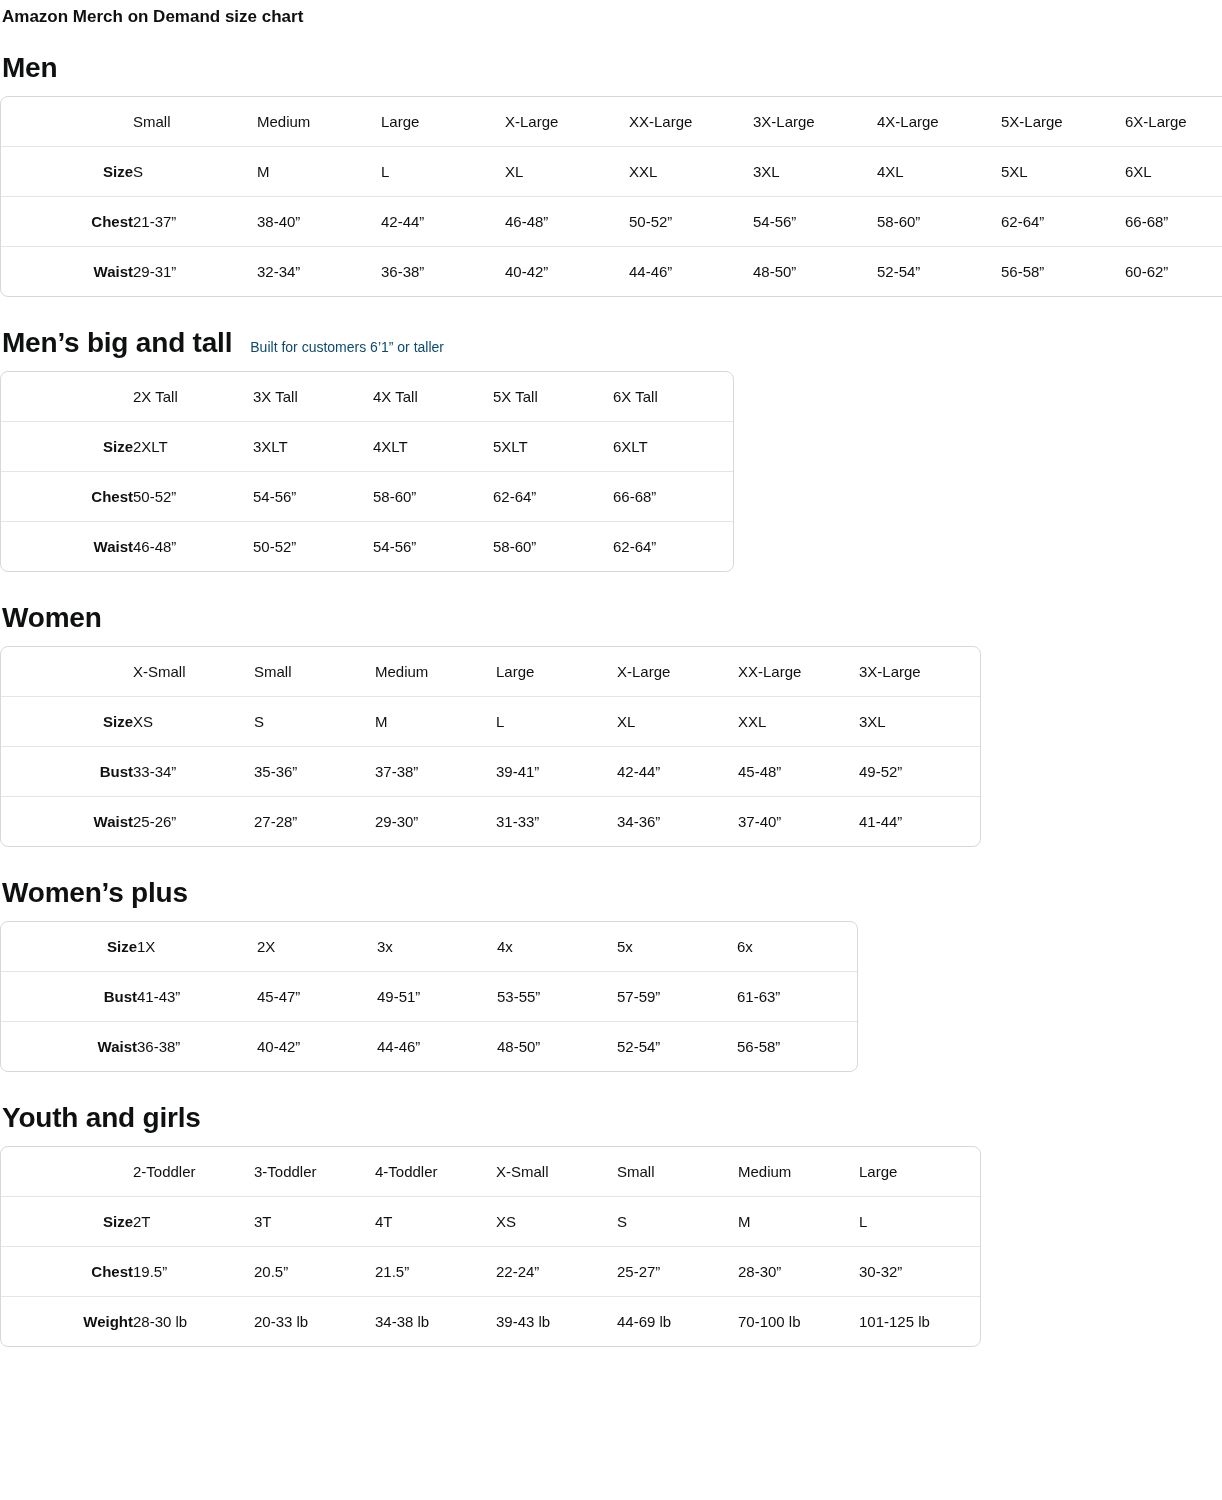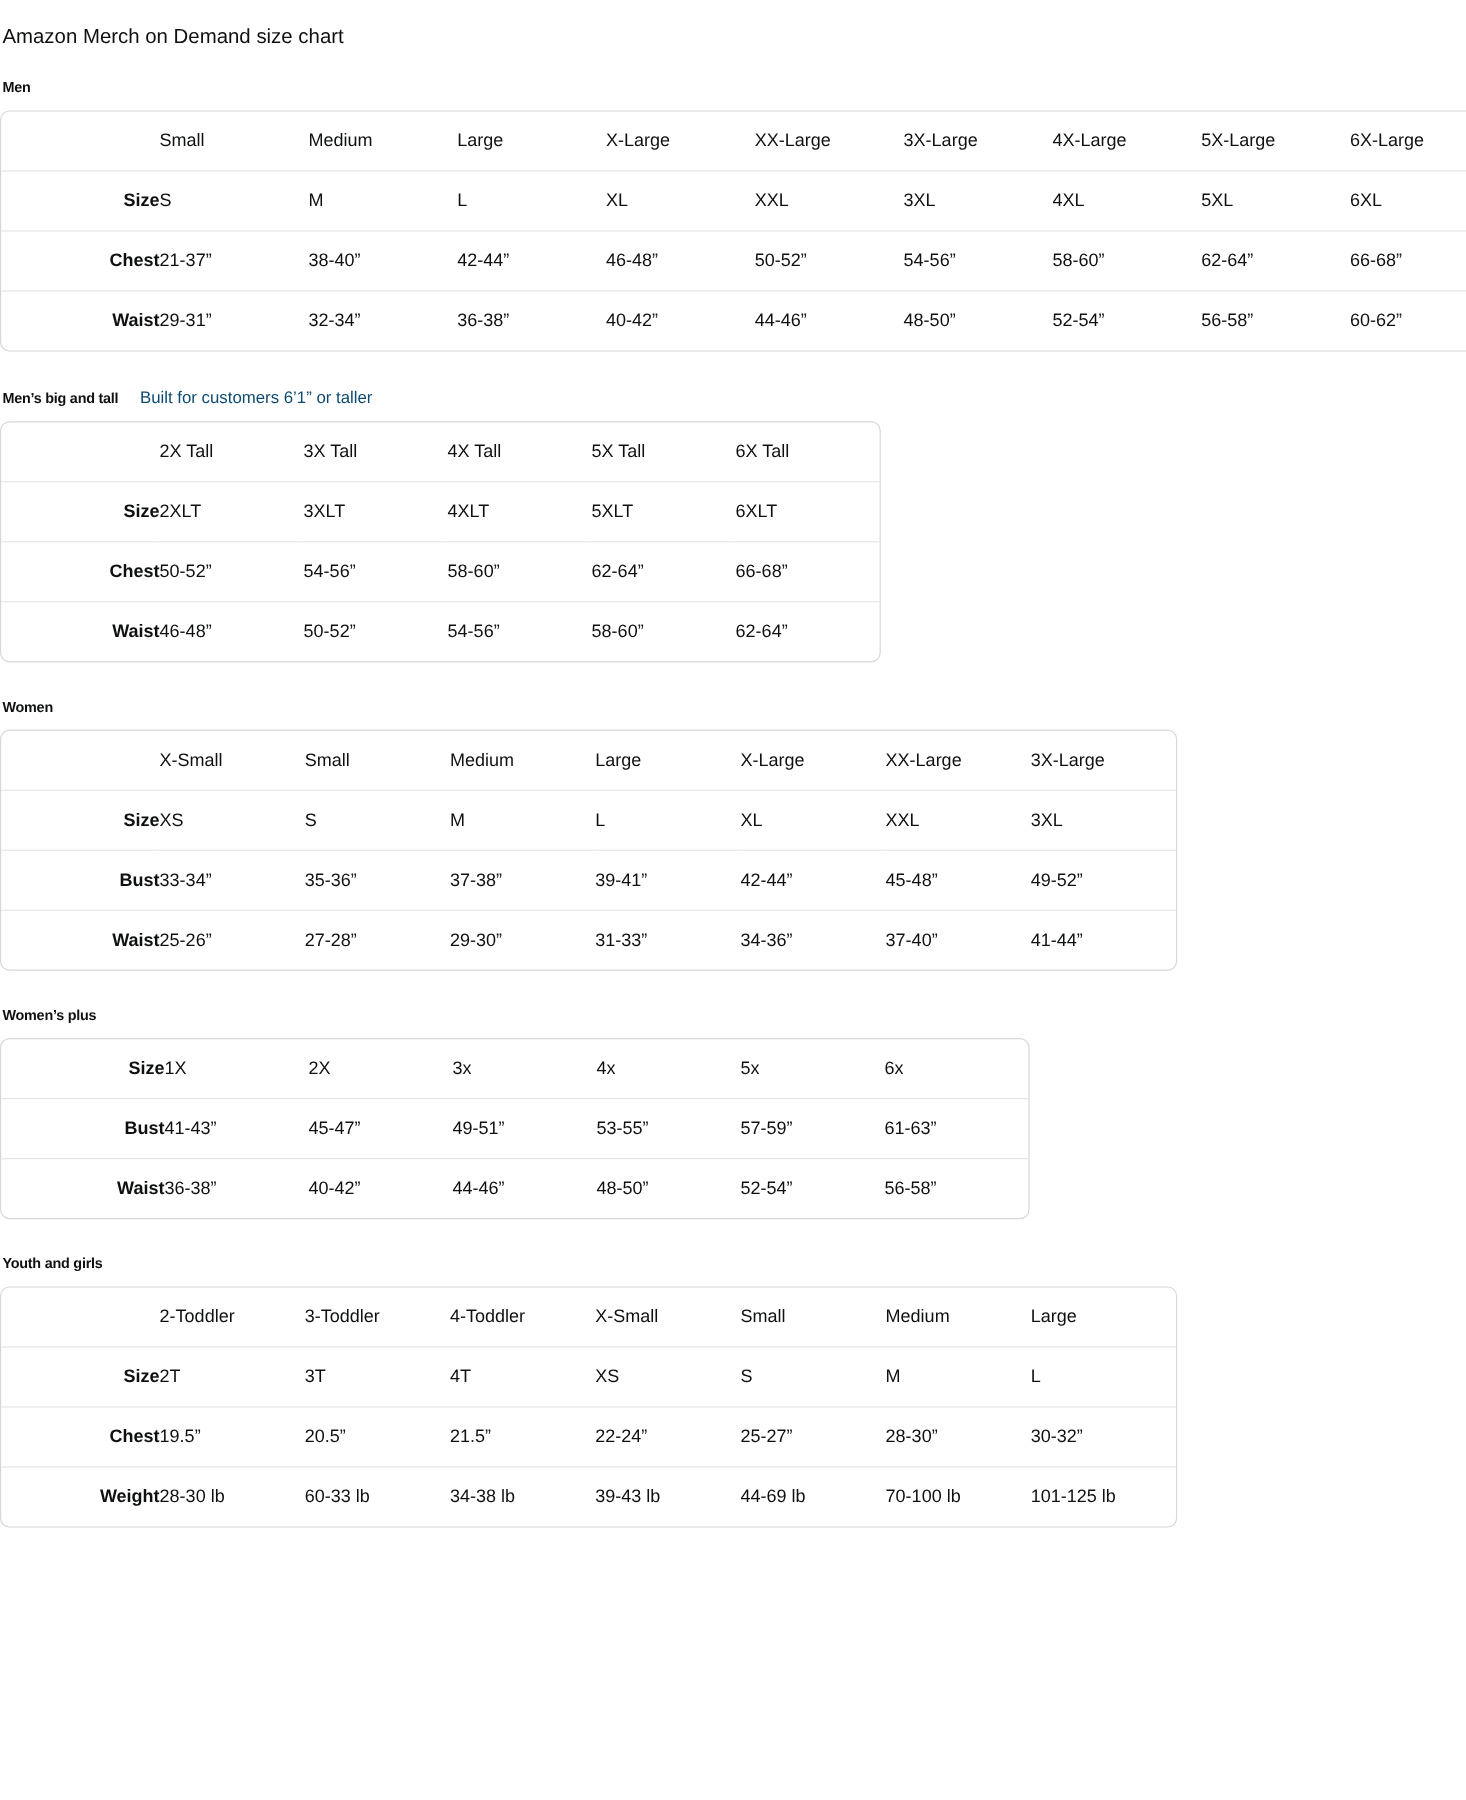--- a/index.html
+++ b/index.html
@@ -13,37 +13,37 @@
     color: #0f1111;
     -webkit-font-smoothing: antialiased;
   }
   .page {
     width: 1222px;
     box-sizing: border-box;
     padding: 0 0 0 0;
   }
   .doc-title {
     font-size: 17px;
-    font-weight: 400;
+    font-weight: 700;
     color: #0f1111;
-    padding: 20px 0 0 2px;
+    padding: 6px 0 0 2px;
     margin: 0 0 24px 0;
     line-height: 1.3;
   }
   .section {
     margin: 0 0 30px 0;
   }
   .section-head {
     display: flex;
     align-items: baseline;
     gap: 18px;
     margin: 0 0 12px 2px;
   }
   .section-title {
-    font-size: 12px;
+    font-size: 28px;
     font-weight: 700;
     color: #0f1111;
     letter-spacing: -0.2px;
   }
   .section-note {
     font-size: 14px;
     font-weight: 400;
     color: #0c4a6e;
   }
   table.size-table {
@@ -382,21 +382,21 @@
           <td class="cell">20.5”</td>
           <td class="cell">21.5”</td>
           <td class="cell">22-24”</td>
           <td class="cell">25-27”</td>
           <td class="cell">28-30”</td>
           <td class="cell">30-32”</td>
         </tr>
         <tr>
           <th class="rowhead">Weight</th>
           <td class="cell">28-30 lb</td>
-          <td class="cell">60-33 lb</td>
+          <td class="cell">20-33 lb</td>
           <td class="cell">34-38 lb</td>
           <td class="cell">39-43 lb</td>
           <td class="cell">44-69 lb</td>
           <td class="cell">70-100 lb</td>
           <td class="cell">101-125 lb</td>
         </tr>
       </tbody>
     </table>
   </div>
 

